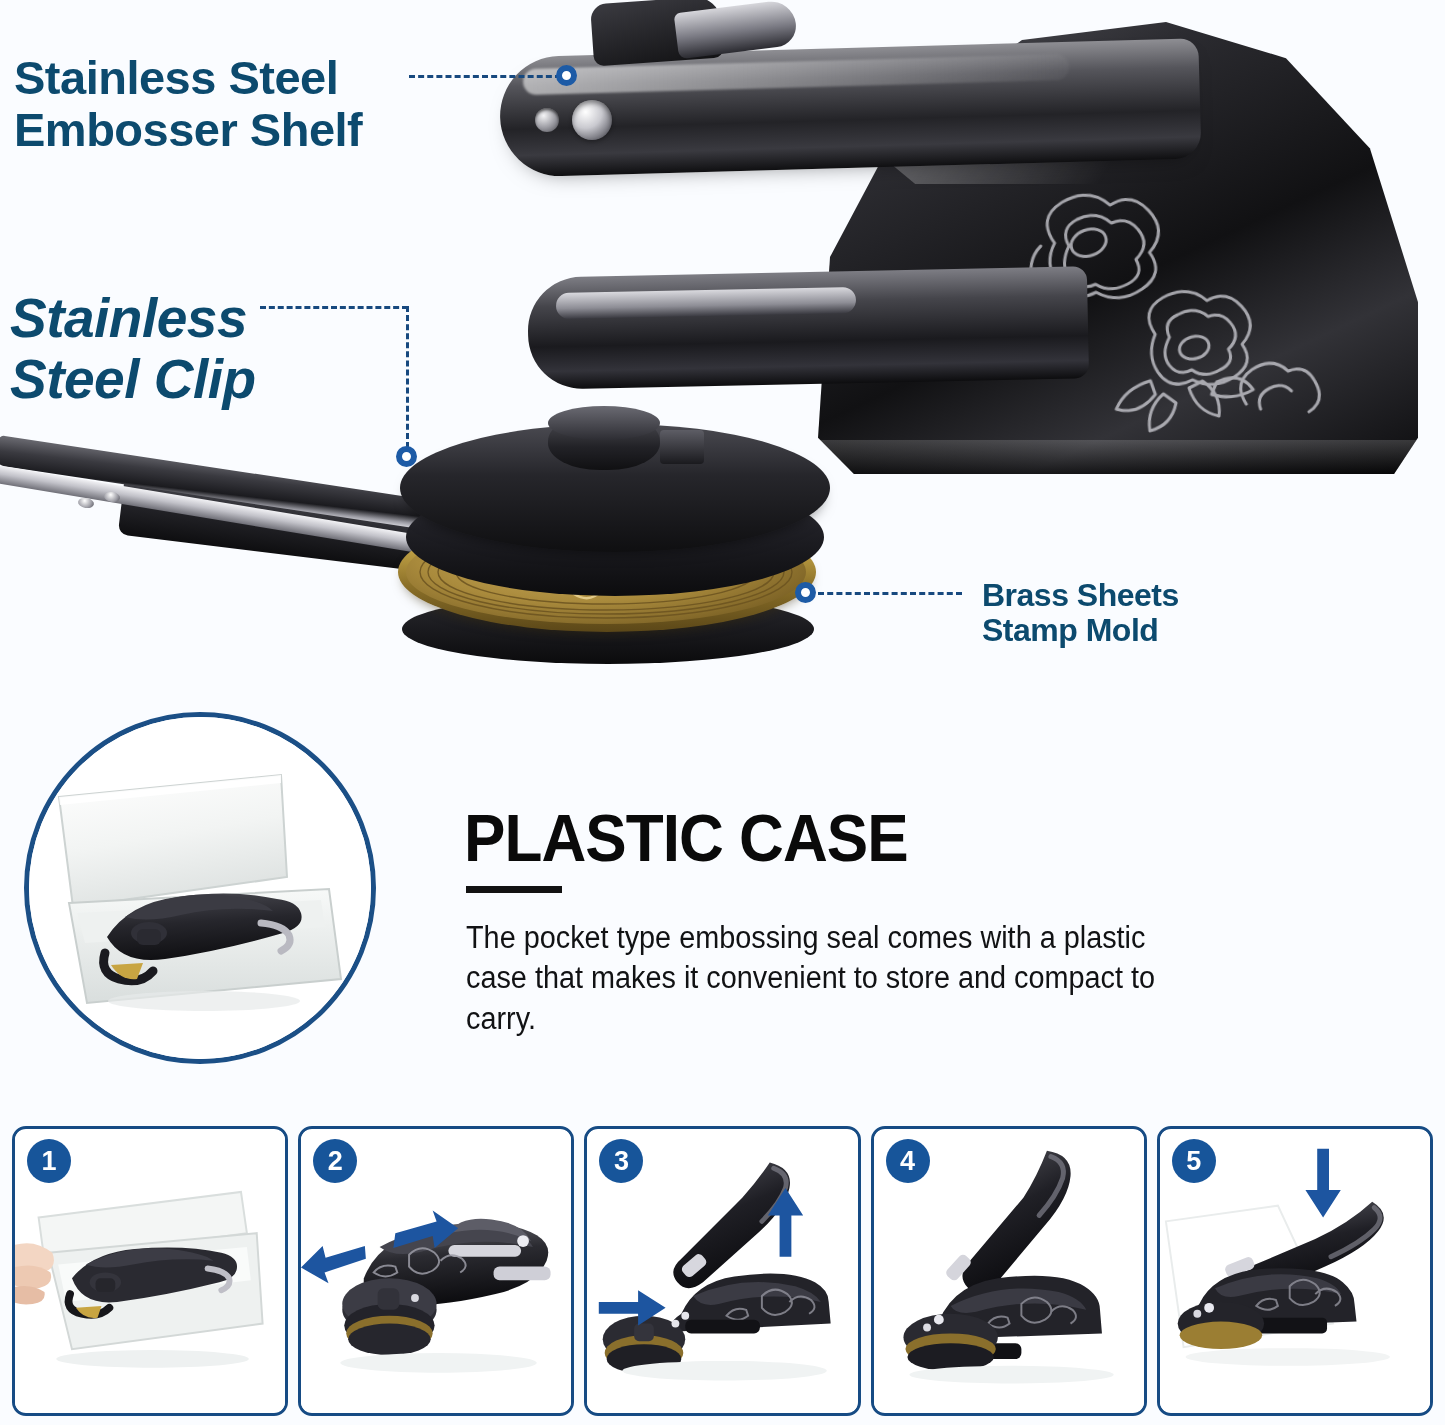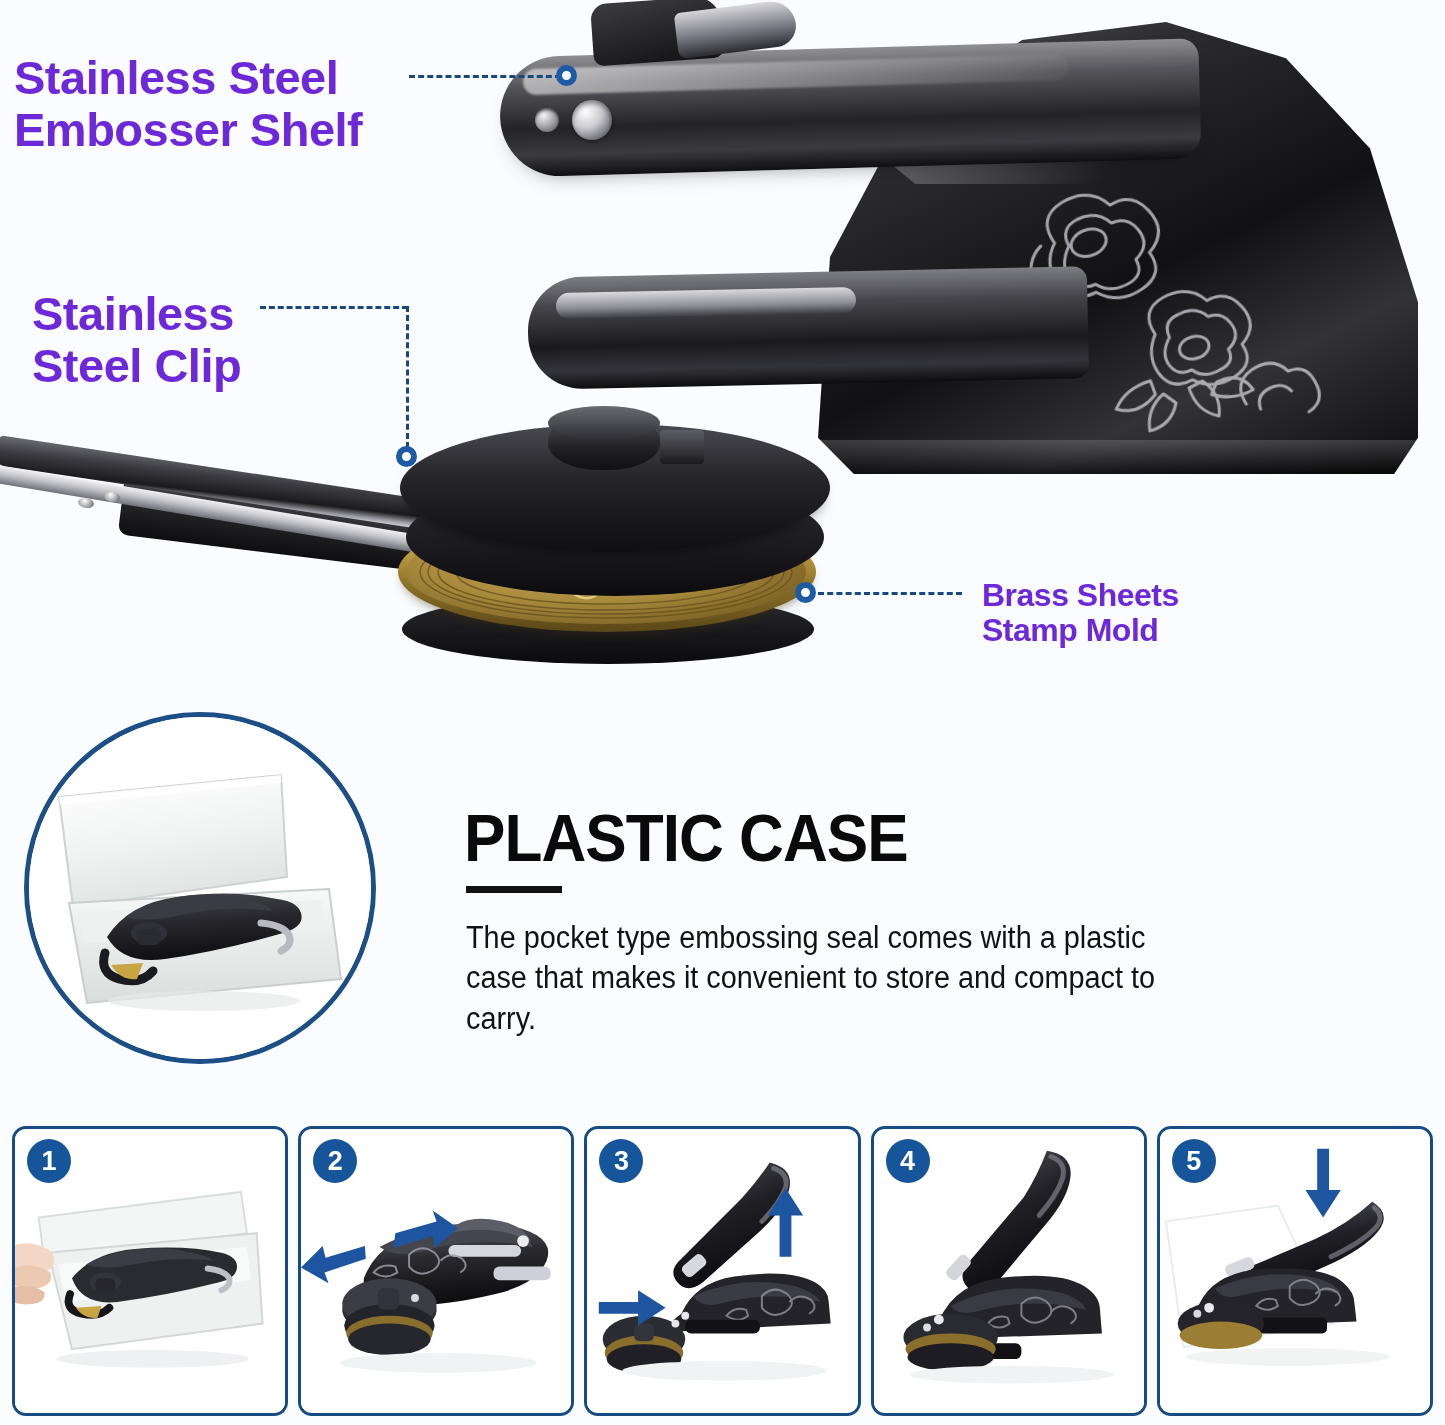--- a/index.html
+++ b/index.html
@@ -9,27 +9,27 @@
     font-family:"Liberation Sans", sans-serif;
     overflow:hidden;
     position:relative;
   }
   .stage{position:absolute;left:0;top:0;width:1445px;height:1425px;}
 
   
   .callout-label{
     position:absolute;
     font-weight:bold;
-    color:#6d28d9;
+    color:#0c4a6e;
     line-height:1.10;
     letter-spacing:-0.5px;
     white-space:pre-line;
   }
   #lbl-shelf{left:14px;top:52px;font-size:47px;}
-  #lbl-clip{left:32px;top:288px;font-size:47px;}
+  #lbl-clip{left:10px;top:288px;font-size:55px;font-style:italic;}
   #lbl-brass{left:982px;top:578px;font-size:32px;}
 
   
   .lead-h{
     position:absolute;height:0;
     border-top:3px dashed #17497f;
   }
   .lead-v{
     position:absolute;width:0;
     border-left:3px dashed #17497f;

